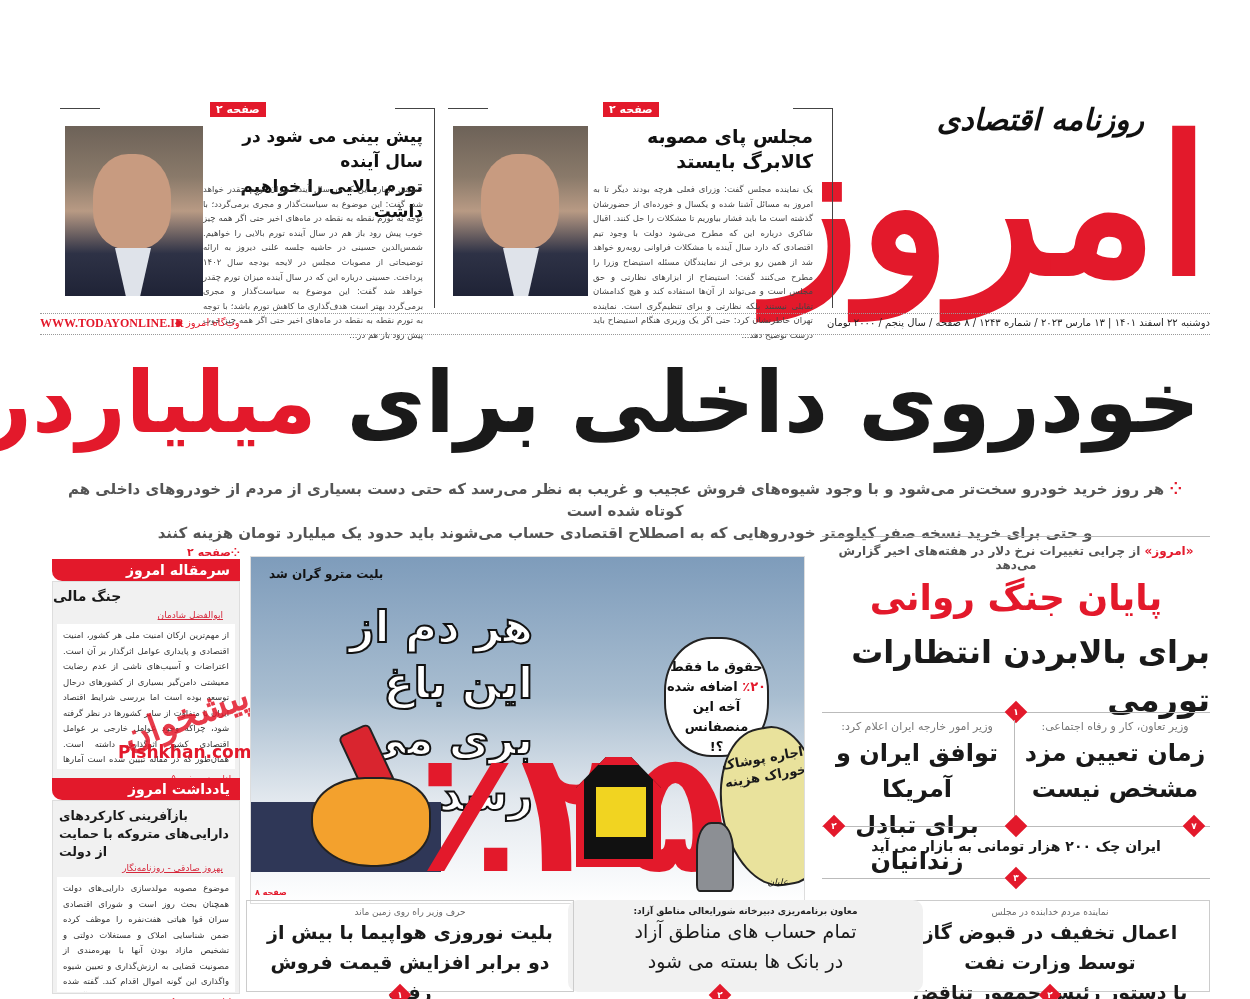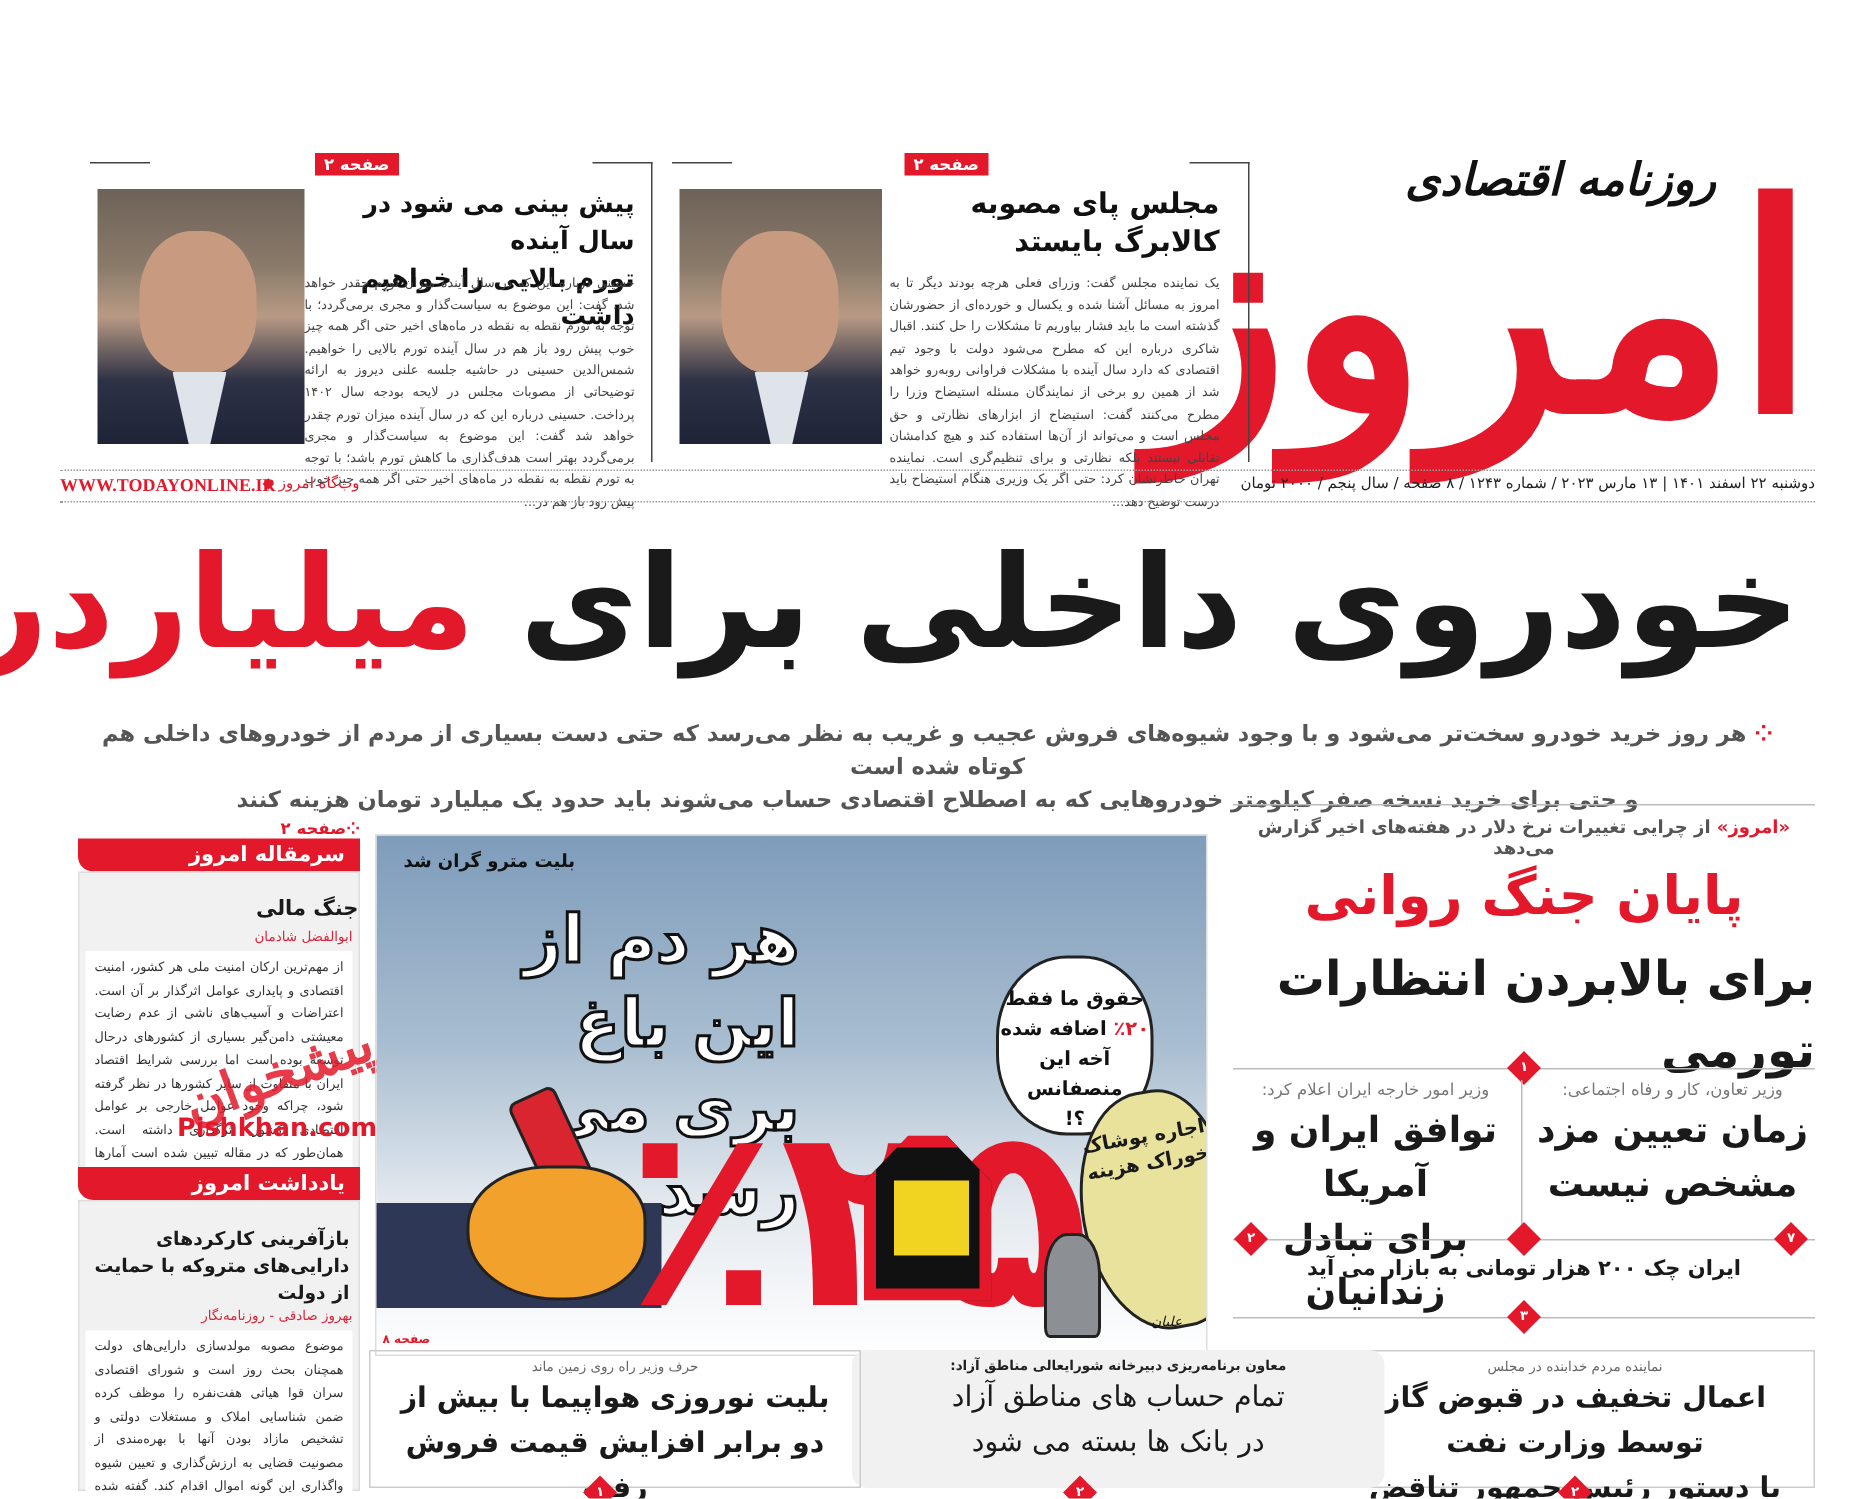--- a/index.html
+++ b/index.html
@@ -35,22 +35,22 @@
   .headline .redpart { color: #e3192b; }
 
   .lead { top: 478px; left: 60px; width: 1130px; text-align: center; font-size: 15px; line-height: 22px; color: #555; font-weight: bold; }
   .lead .bullet { color: #e3192b; }
 
   
   .leftcol { left: 52px; width: 188px; }
   .page-ref { font-size: 11px; color: #e3192b; font-weight: bold; }
   .section-bar { background: #e3192b; color: #fff; font-weight: bold; font-size: 14px; height: 22px; line-height: 22px; padding-right: 10px; border-radius: 0 0 0 10px; }
   .section-box { background: #f1f1f1; border: 1px solid #ddd; }
-  .section-box .st { text-align: right; font-weight: bold; font-size: 14px; padding: 6px 0; margin-top: 10px; }
-  .section-box .author { font-size: 9px; color: #d6273b; padding-right: 4px; }
+  .section-box .st { text-align: left; font-weight: bold; font-size: 14px; padding: 6px 0; }
+  .section-box .author { font-size: 9px; color: #d6273b; padding-right: 16px; text-decoration: underline; }
   .section-box .txt { background: #fff; margin: 4px 4px; font-size: 8.5px; line-height: 15.5px; color: #333; padding: 4px 6px; text-align: justify; }
   .section-box .cont { font-size: 8.5px; color: #e3192b; padding-right: 8px; padding-bottom: 3px; }
 
   .watermark { top: 695px; left: 120px; font-size: 36px; color: #e3192b; font-weight: bold; opacity: 0.85; transform: rotate(-20deg); font-family: "DejaVu Serif", serif; }
   .watermark-url { top: 742px; left: 118px; font-size: 17px; color: #e3192b; font-weight: bold; direction: ltr; }
 
   
   .cartoon { top: 556px; left: 250px; width: 555px; height: 348px; border: 1px solid #ddd; background: linear-gradient(180deg, #7e9cbb 0%, #a8bdd0 40%, #e2e8ee 70%, #ffffff 100%); overflow: hidden; }
   .cartoon .cap1 { position: absolute; left: 18px; top: 10px; font-size: 12px; font-weight: bold; color: #111; }
   .cartoon .cap2 { position: absolute; left: 12px; top: 42px; font-size: 44px; line-height: 56px; font-weight: bold; color: #fff; -webkit-text-stroke: 2px #111; text-align: right; width: 270px; }

